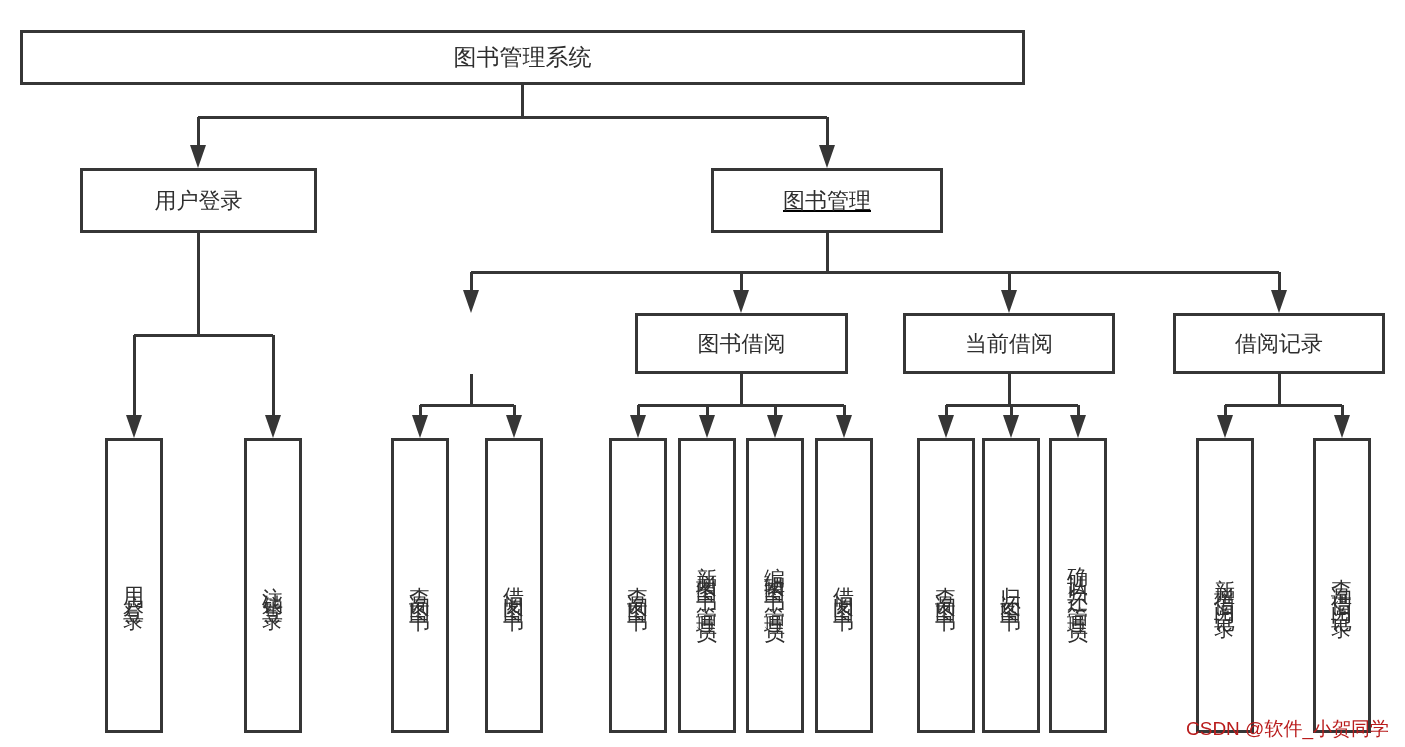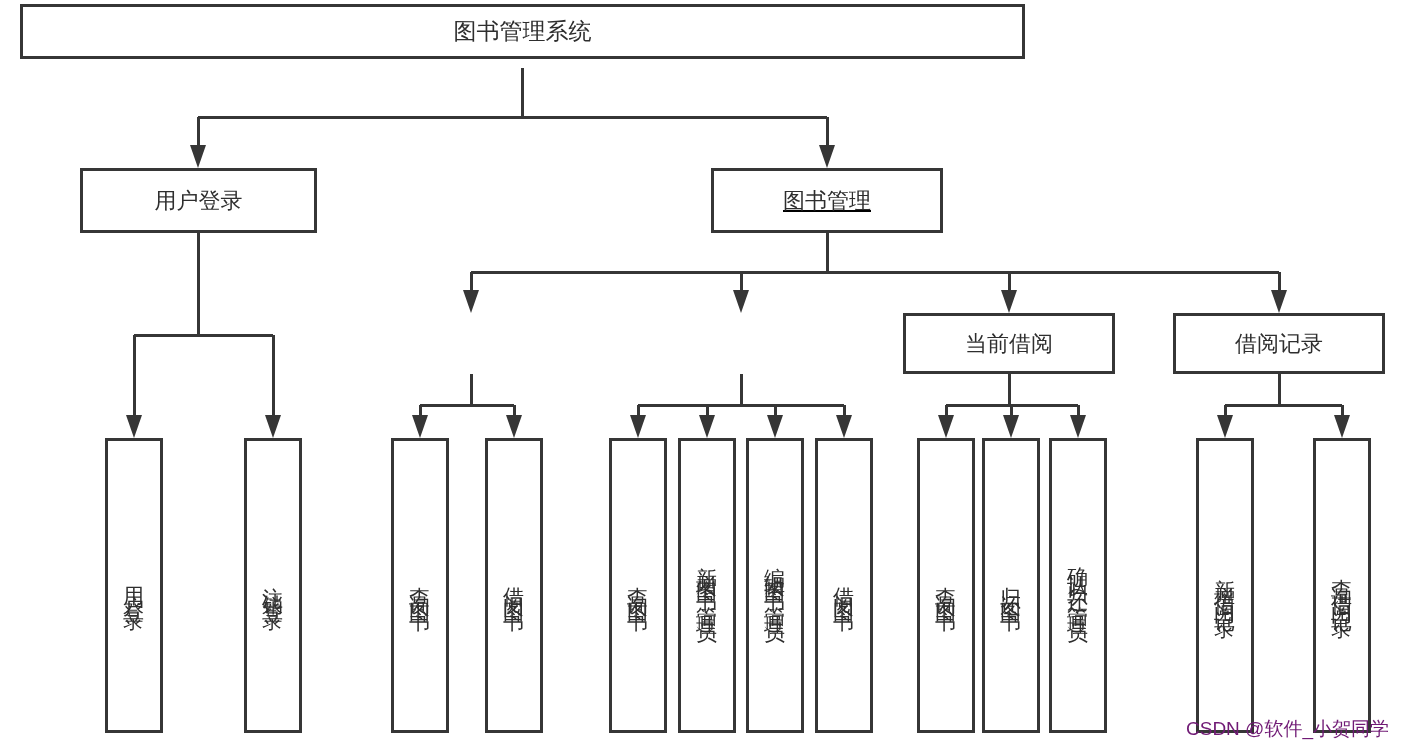--- a/index.html
+++ b/index.html
@@ -39,21 +39,21 @@
     letter-spacing: 8px;
     line-height: 1;
     font-size: 21px;
     white-space: normal;
   }
   .watermark {
     position: absolute;
     left: 1186px;
     top: 716px;
     font-size: 19px;
-    color: #701a75;
+    color: #b91c1c;
     white-space: nowrap;
     z-index: 3;
   }
 </style>
 </head>
 <body>
 
 <div class="canvas">
 
   <svg class="connectors" viewBox="0 0 1405 747" xmlns="http://www.w3.org/2000/svg">
@@ -82,31 +82,34 @@
       <polygon points="767,415 783,415 775,438"></polygon>
       <polygon points="836,415 852,415 844,438"></polygon>
       <polygon points="938,415 954,415 946,438"></polygon>
       <polygon points="1003,415 1019,415 1011,438"></polygon>
       <polygon points="1070,415 1086,415 1078,438"></polygon>
       <polygon points="1217,415 1233,415 1225,438"></polygon>
       <polygon points="1334,415 1350,415 1342,438"></polygon>
     </g>
   </svg>
 
-  <div class="node root-box" style="left:20px; top:4px; width:1005px; height:55px;">
+  <div class="node root-box" style="left:20px; top:30px; width:1005px; height:55px;">
     <span class="label">图书管理系统</span>
   </div>
 
   <div class="node" style="left:80px; top:168px; width:237px; height:65px;">
     <span class="label">用户登录</span>
   </div>
   <div class="node" style="left:711px; top:168px; width:232px; height:65px;text-decoration:underline;">
     <span class="label">图书管理</span>
   </div>
 
+  <div class="node" style="left:635px; top:313px; width:213px; height:61px;">
+    <span class="label">图书借阅</span>
+  </div>
   <div class="node" style="left:903px; top:313px; width:212px; height:61px;font-family:Liberation Mono, monospace;">
     <span class="label">当前借阅</span>
   </div>
   <div class="node" style="left:1173px; top:313px; width:212px; height:61px;">
     <span class="label">借阅记录</span>
   </div>
 
   <div class="node leaf" style="left:105px; top:438px; width:58px; height:295px;">
     <span class="label">用户登录</span>
   </div>

